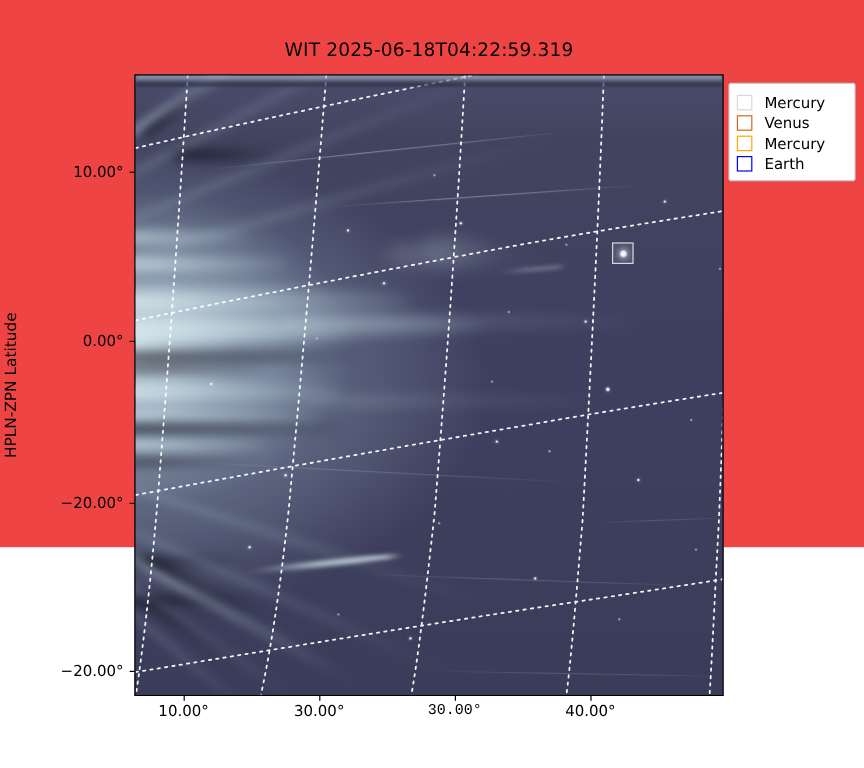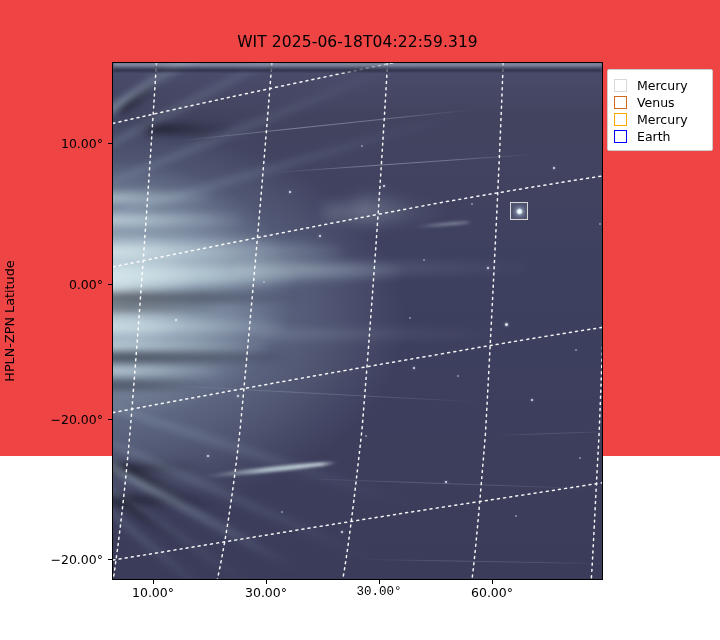--- a/index.html
+++ b/index.html
@@ -359,21 +359,21 @@
   <div class="tick-x" style="left:492px;"></div>
 
   <div class="tick-y" style="top:143px;"></div>
   <div class="tick-y" style="top:284px;"></div>
   <div class="tick-y" style="top:419px;"></div>
   <div class="tick-y" style="top:559px;"></div>
 
   <div class="ticklabel-x" style="left:153px;">10.00°</div>
   <div class="ticklabel-x" style="left:266px;">30.00°</div>
   <div class="ticklabel-x" style="left:379px;font-family:Liberation Mono, monospace;">30.00°</div>
-  <div class="ticklabel-x" style="left:492px;">60.00°</div>
+  <div class="ticklabel-x" style="left:492px;">40.00°</div>
 
   <div class="ticklabel-y" style="top:143px;">10.00°</div>
   <div class="ticklabel-y" style="top:284px;">0.00°</div>
   <div class="ticklabel-y" style="top:419px;">−20.00°</div>
   <div class="ticklabel-y" style="top:559px;">−20.00°</div>
 
   <div id="ylabel">HPLN-ZPN Latitude</div>
 
   <div id="legend">
     <div class="legend-row">

